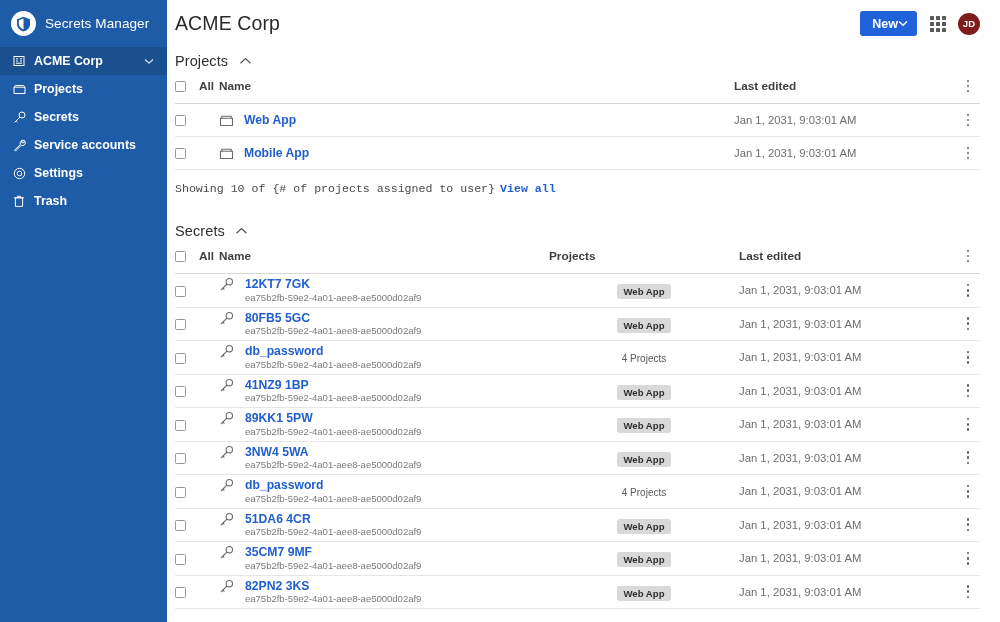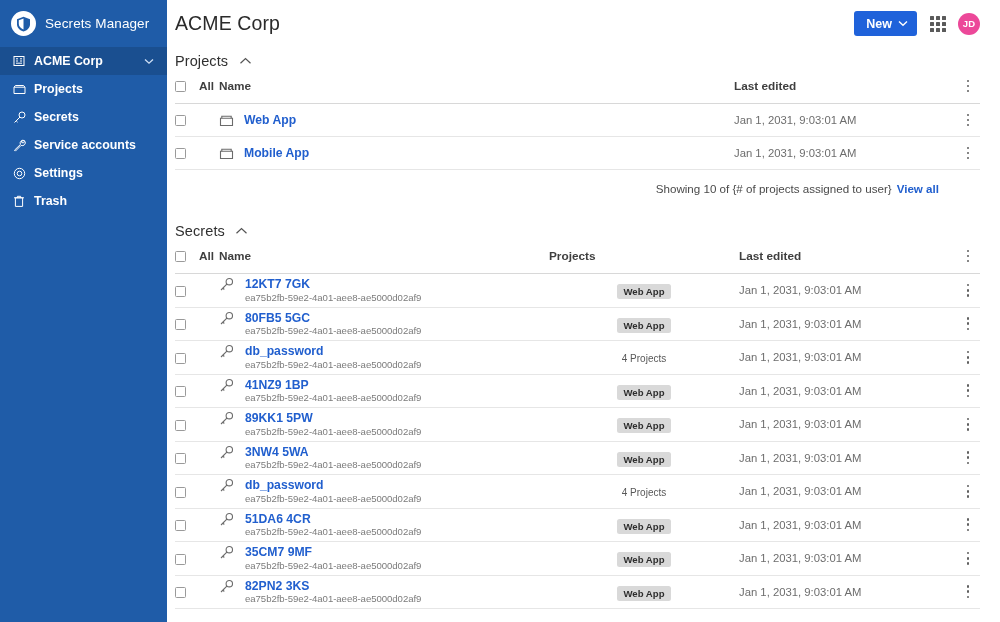--- a/index.html
+++ b/index.html
@@ -73,33 +73,33 @@
     letter-spacing: .1px; white-space: nowrap;
   }
   .topbar-right {
     margin-left: auto; display: flex; align-items: center; gap: 12px;
   }
   .new-btn {
     background: #1f62da; color: #fff;
     border: none; border-radius: 3px;
     height: 25px; padding: 0 9px 0 12px;
     font-size: 12.5px; font-weight: bold;
-    display: flex; align-items: center; gap: 6px;
+    display: flex; align-items: center; 
     cursor: pointer; font-family: inherit;
   }
   .grid-icon {
     width: 17px; height: 17px;
     display: grid; grid-template-columns: repeat(3, 4px);
     grid-template-rows: repeat(3, 4px); gap: 2px;
     cursor: pointer; align-content: center; justify-content: center;
   }
   .grid-icon i { background: #5a5a5a; border-radius: .5px; display: block; }
   .avatar {
     width: 22px; height: 22px; border-radius: 50%;
-    background: #ec4899; color: #ffffff;
+    background: #7f1d1d; color: #ffffff;
     font-size: 9.5px; font-weight: bold;
     display: flex; align-items: center; justify-content: center;
     cursor: pointer; letter-spacing: .2px;
   }
 
   .content {
     flex: 1; overflow: hidden;
     padding: 0 20px 0 8px;
   }
 
@@ -148,23 +148,23 @@
   .kebab {
     width: 14px; height: 18px; cursor: pointer;
     display: flex; flex-direction: column; align-items: center;
     justify-content: center; gap: 2.5px; margin-left: auto;
   }
   .kebab i { width: 2.6px; height: 2.6px; border-radius: 50%; background: #5f5f5f; display: block; }
   .kebab-cell { width: 36px; }
   .kebab-wrap { display: flex; justify-content: flex-end; padding-right: 5px; }
 
   .showing {
-    display: flex; justify-content: flex-end; align-items: center; gap: 5px;
+    display: flex; justify-content: flex-start; align-items: center; gap: 5px;
     padding: 12px 41px 0 0;
-    font-size: 11.6px; color: #4a4a4a;
+    font-size: 11.6px; color: #4a4a4a; font-family: Liberation Mono, monospace;
   }
   .showing a { color: #215fce; font-weight: bold; text-decoration: none; cursor: pointer; }
 
   
   .secrets-section { margin-top: 22px; }
   .s-row td { height: 33.5px; }
   .s-name-wrap { display: flex; gap: 11px; }
   .s-text { display: flex; flex-direction: column; gap: 0px; line-height: 1.18; }
   .s-uuid { font-size: 9.6px; color: #7b7b7b; white-space: nowrap; letter-spacing: -.05px; }
   .badge {

